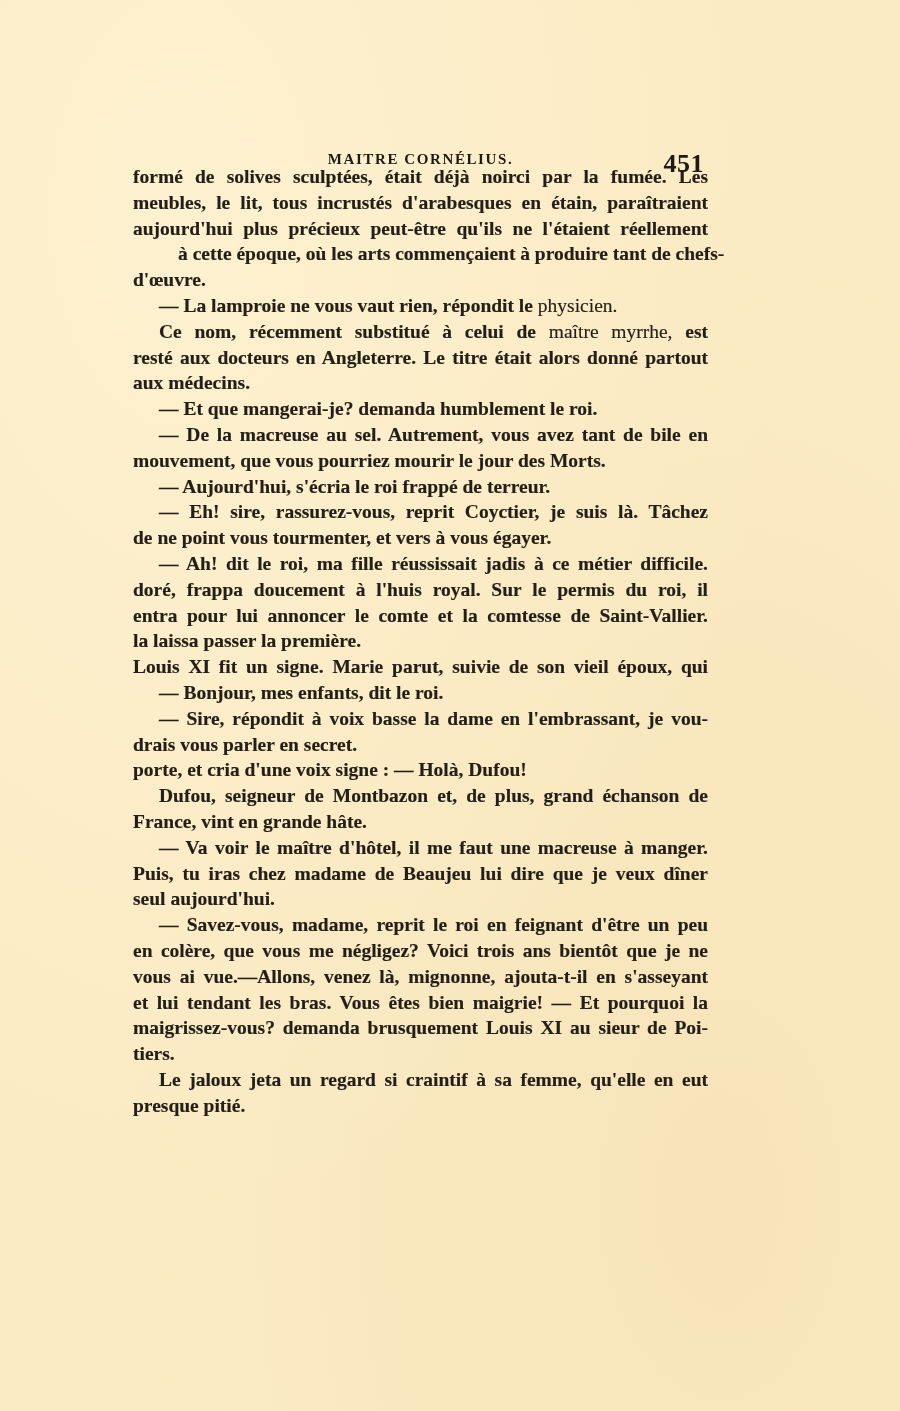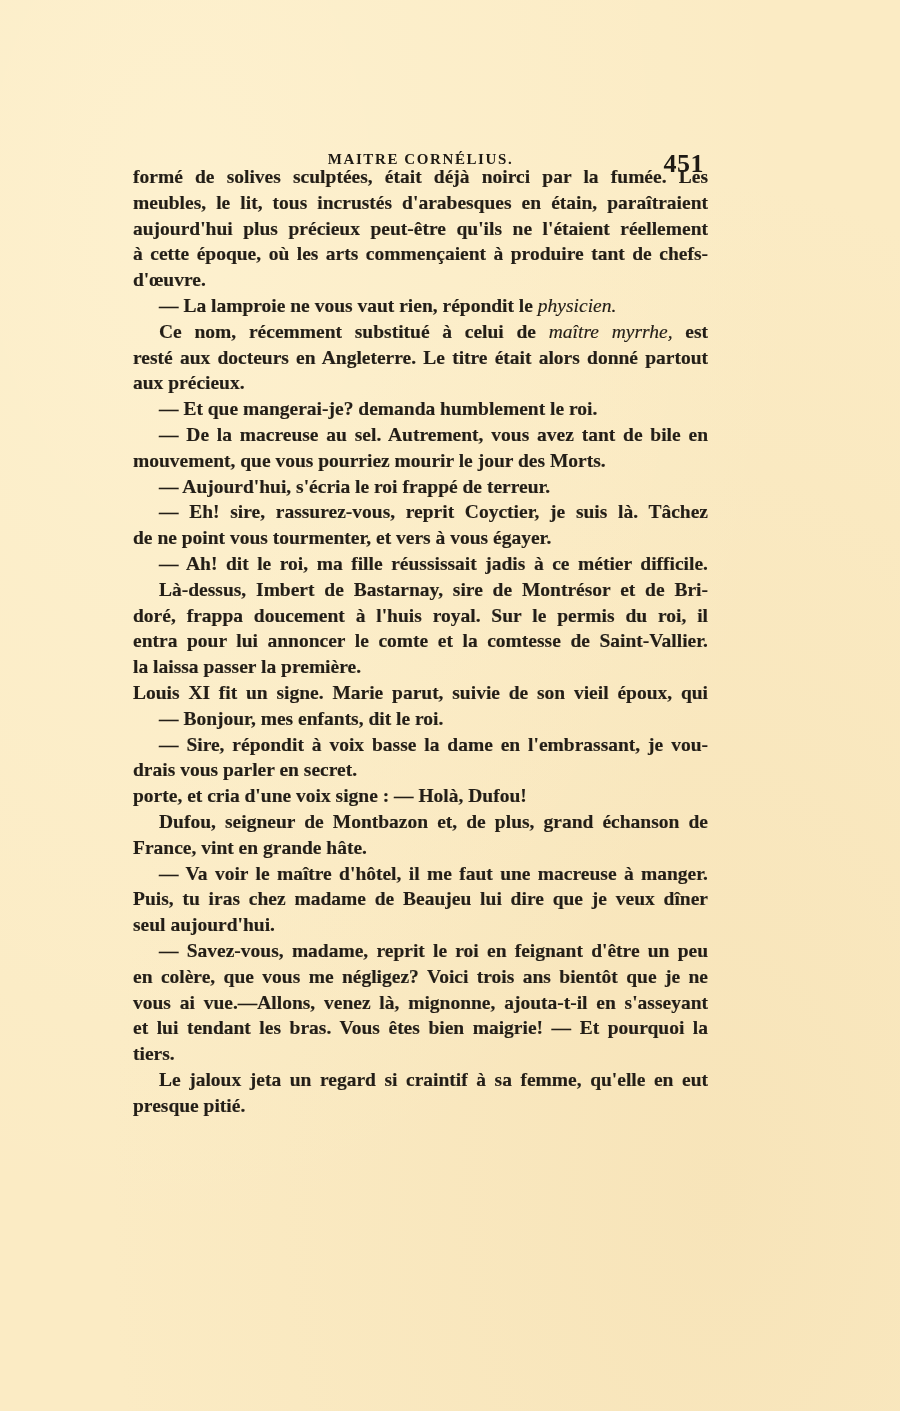--- a/index.html
+++ b/index.html
@@ -69,67 +69,66 @@
       height: 25.8px;
       transform-origin: left center;
     }
     .line.last {
       text-align-last: left;
     }
     .line.indent {
       padding-left: 26px;
     }
     .line .it {
-      font-style: italic;
       font-weight: normal;
     }
     .line .seg {
       display: inline;
     }
   </style>
 </head>
 <body>
 
 <div class="page">
   <div class="running-head">
     <div class="running-title">MAITRE CORNÉLIUS.</div>
     <div class="page-number">451</div>
   </div>
   <div class="body-text" id="body-text">
       <div class="line" style="display: block; word-spacing: 0px;"><span class="seg">formé de solives sculptées, était déjà noirci par la fumée. Les</span></div>
       <div class="line" style="display: block; word-spacing: 0px;"><span class="seg">meubles, le lit, tous incrustés d'arabesques en étain, paraîtraient</span></div>
       <div class="line" style="display: block; word-spacing: 0px;"><span class="seg">aujourd'hui plus précieux peut-être qu'ils ne l'étaient réellement</span></div>
-      <div class="line" style="display: block; word-spacing: 0px;"><span class="seg">à cette époque, où les arts commençaient à produire tant de chefs-</span></div>
+      <div class="line" style="display: block; word-spacing: 0px; margin-left: 45px;"><span class="seg">à cette époque, où les arts commençaient à produire tant de chefs-</span></div>
       <div class="line last" style="display: block;"><span class="seg">d'œuvre.</span></div>
       <div class="line indent last" style="display: block;"><span class="seg">— La lamproie ne vous vaut rien, répondit le </span><span class="seg it">physicien.</span></div>
       <div class="line indent" style="display: block; word-spacing: 0px;"><span class="seg">Ce nom, récemment substitué à celui de </span><span class="seg it">maître myrrhe,</span><span class="seg"> est</span></div>
       <div class="line" style="display: block; word-spacing: 0px;"><span class="seg">resté aux docteurs en Angleterre. Le titre était alors donné partout</span></div>
-      <div class="line last" style="display: block;"><span class="seg">aux précieux.</span></div>
+      <div class="line last" style="display: block;"><span class="seg">aux médecins.</span></div>
       <div class="line indent last" style="display: block;"><span class="seg">— Et que mangerai-je? demanda humblement le roi.</span></div>
       <div class="line indent" style="display: block; word-spacing: 0px;"><span class="seg">— De la macreuse au sel. Autrement, vous avez tant de bile en</span></div>
       <div class="line last" style="display: block;"><span class="seg">mouvement, que vous pourriez mourir le jour des Morts.</span></div>
       <div class="line indent last" style="display: block;"><span class="seg">— Aujourd'hui, s'écria le roi frappé de terreur.</span></div>
       <div class="line indent" style="display: block; word-spacing: 0px;"><span class="seg">— Eh! sire, rassurez-vous, reprit Coyctier, je suis là. Tâchez</span></div>
       <div class="line last" style="display: block;"><span class="seg">de ne point vous tourmenter, et vers à vous égayer.</span></div>
       <div class="line indent" style="display: block; word-spacing: 0px;"><span class="seg">— Ah! dit le roi, ma fille réussissait jadis à ce métier difficile.</span></div>
-      <div class="line indent" style="display: block; word-spacing: 0px;"><span class="seg">Là-dessus, Imbert de Bastarnay, sire de Montrésor et de Bri-</span></div>
       <div class="line" style="display: block; word-spacing: 0px;"><span class="seg">doré, frappa doucement à l'huis royal. Sur le permis du roi, il</span></div>
       <div class="line" style="display: block; word-spacing: 0px;"><span class="seg">entra pour lui annoncer le comte et la comtesse de Saint-Vallier.</span></div>
       <div class="line last" style="display: block;"><span class="seg">la laissa passer la première.</span></div>
       <div class="line" style="display: block; word-spacing: 0px;"><span class="seg">Louis XI fit un signe. Marie parut, suivie de son vieil époux, qui</span></div>
       <div class="line indent last" style="display: block;"><span class="seg">— Bonjour, mes enfants, dit le roi.</span></div>
       <div class="line indent" style="display: block; word-spacing: 0px;"><span class="seg">— Sire, répondit à voix basse la dame en l'embrassant, je vou-</span></div>
       <div class="line last" style="display: block;"><span class="seg">drais vous parler en secret.</span></div>
       <div class="line last" style="display: block;"><span class="seg">porte, et cria d'une voix signe : — Holà, Dufou!</span></div>
       <div class="line indent" style="display: block; word-spacing: 0px;"><span class="seg">Dufou, seigneur de Montbazon et, de plus, grand échanson de</span></div>
       <div class="line last" style="display: block;"><span class="seg">France, vint en grande hâte.</span></div>
       <div class="line indent" style="display: block; word-spacing: 0px;"><span class="seg">— Va voir le maître d'hôtel, il me faut une macreuse à manger.</span></div>
       <div class="line" style="display: block; word-spacing: 0px;"><span class="seg">Puis, tu iras chez madame de Beaujeu lui dire que je veux dîner</span></div>
       <div class="line last" style="display: block;"><span class="seg">seul aujourd'hui.</span></div>
       <div class="line indent" style="display: block; word-spacing: 0px;"><span class="seg">— Savez-vous, madame, reprit le roi en feignant d'être un peu</span></div>
       <div class="line" style="display: block; word-spacing: 0px;"><span class="seg">en colère, que vous me négligez? Voici trois ans bientôt que je ne</span></div>
       <div class="line" style="display: block; word-spacing: 0px;"><span class="seg">vous ai vue.—Allons, venez là, mignonne, ajouta-t-il en s'asseyant</span></div>
       <div class="line" style="display: block; word-spacing: 0px;"><span class="seg">et lui tendant les bras. Vous êtes bien maigrie! — Et pourquoi la</span></div>
+      <div class="line" style="display: block; word-spacing: 0px;"><span class="seg">maigrissez-vous? demanda brusquement Louis XI au sieur de Poi-</span></div>
       <div class="line last" style="display: block;"><span class="seg">tiers.</span></div>
       <div class="line indent" style="display: block; word-spacing: 0px;"><span class="seg">Le jaloux jeta un regard si craintif à sa femme, qu'elle en eut</span></div>
       <div class="line last" style="display: block;"><span class="seg">presque pitié.</span></div>
     </div>
 </div>
 
 </body></html>

